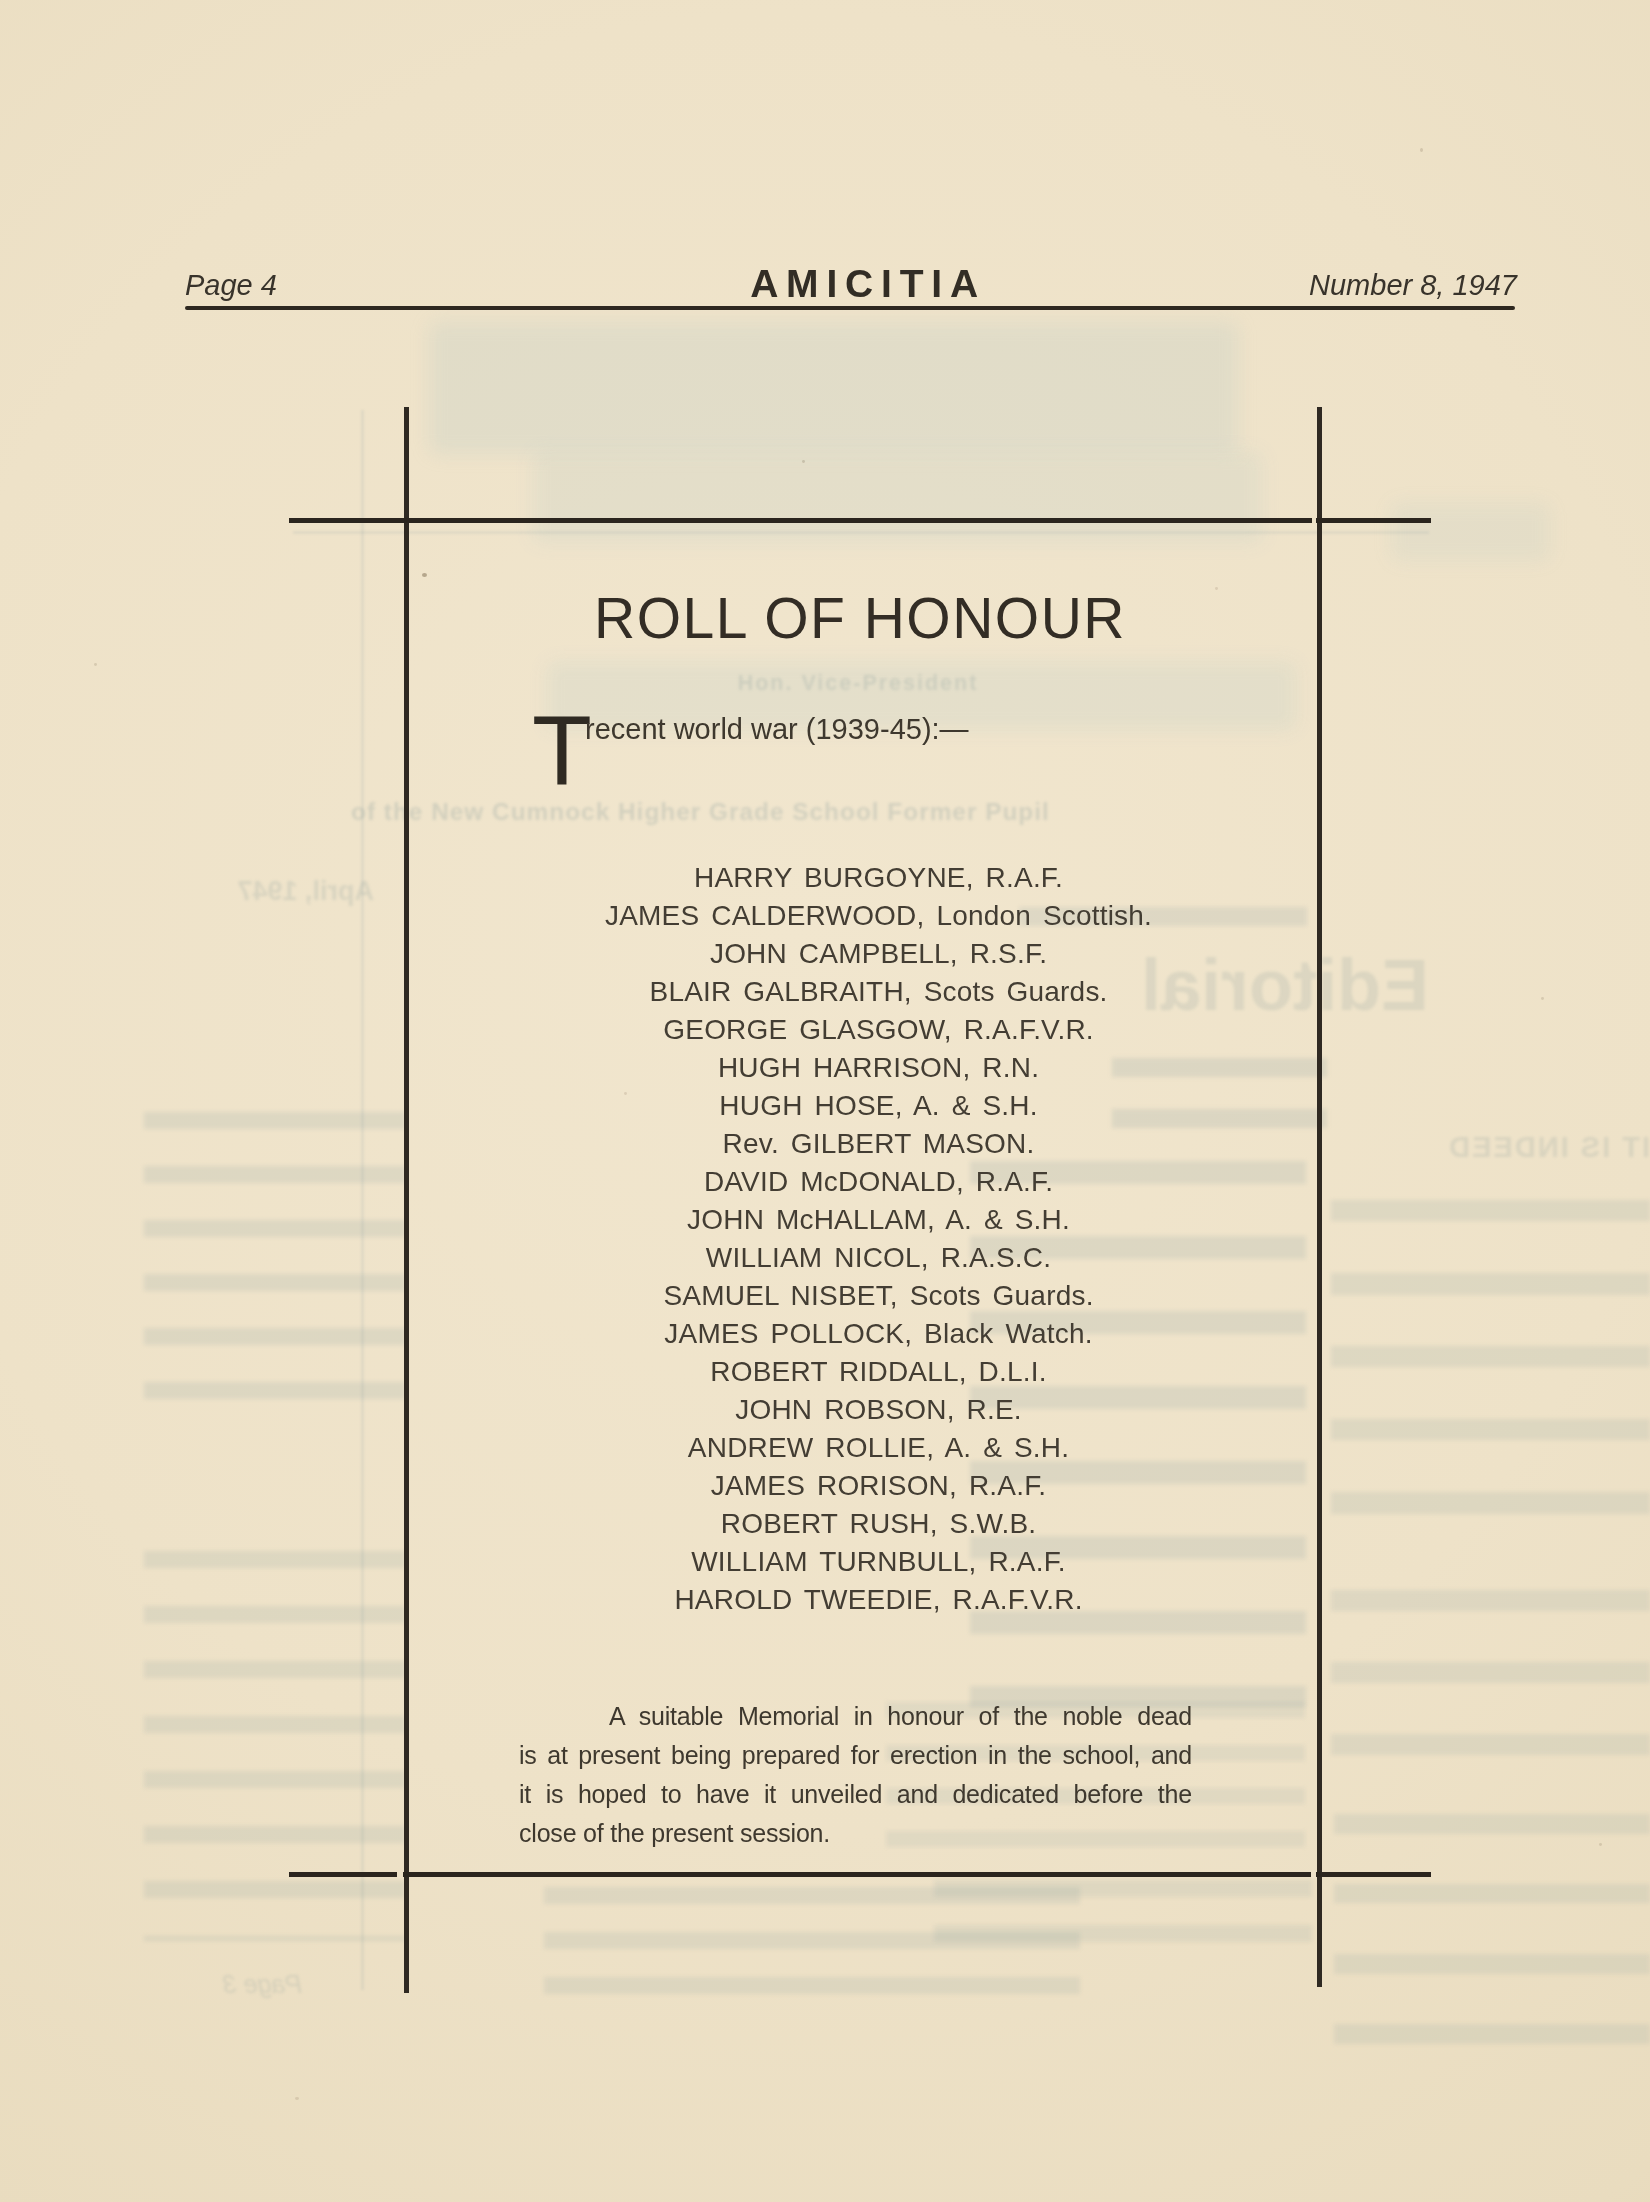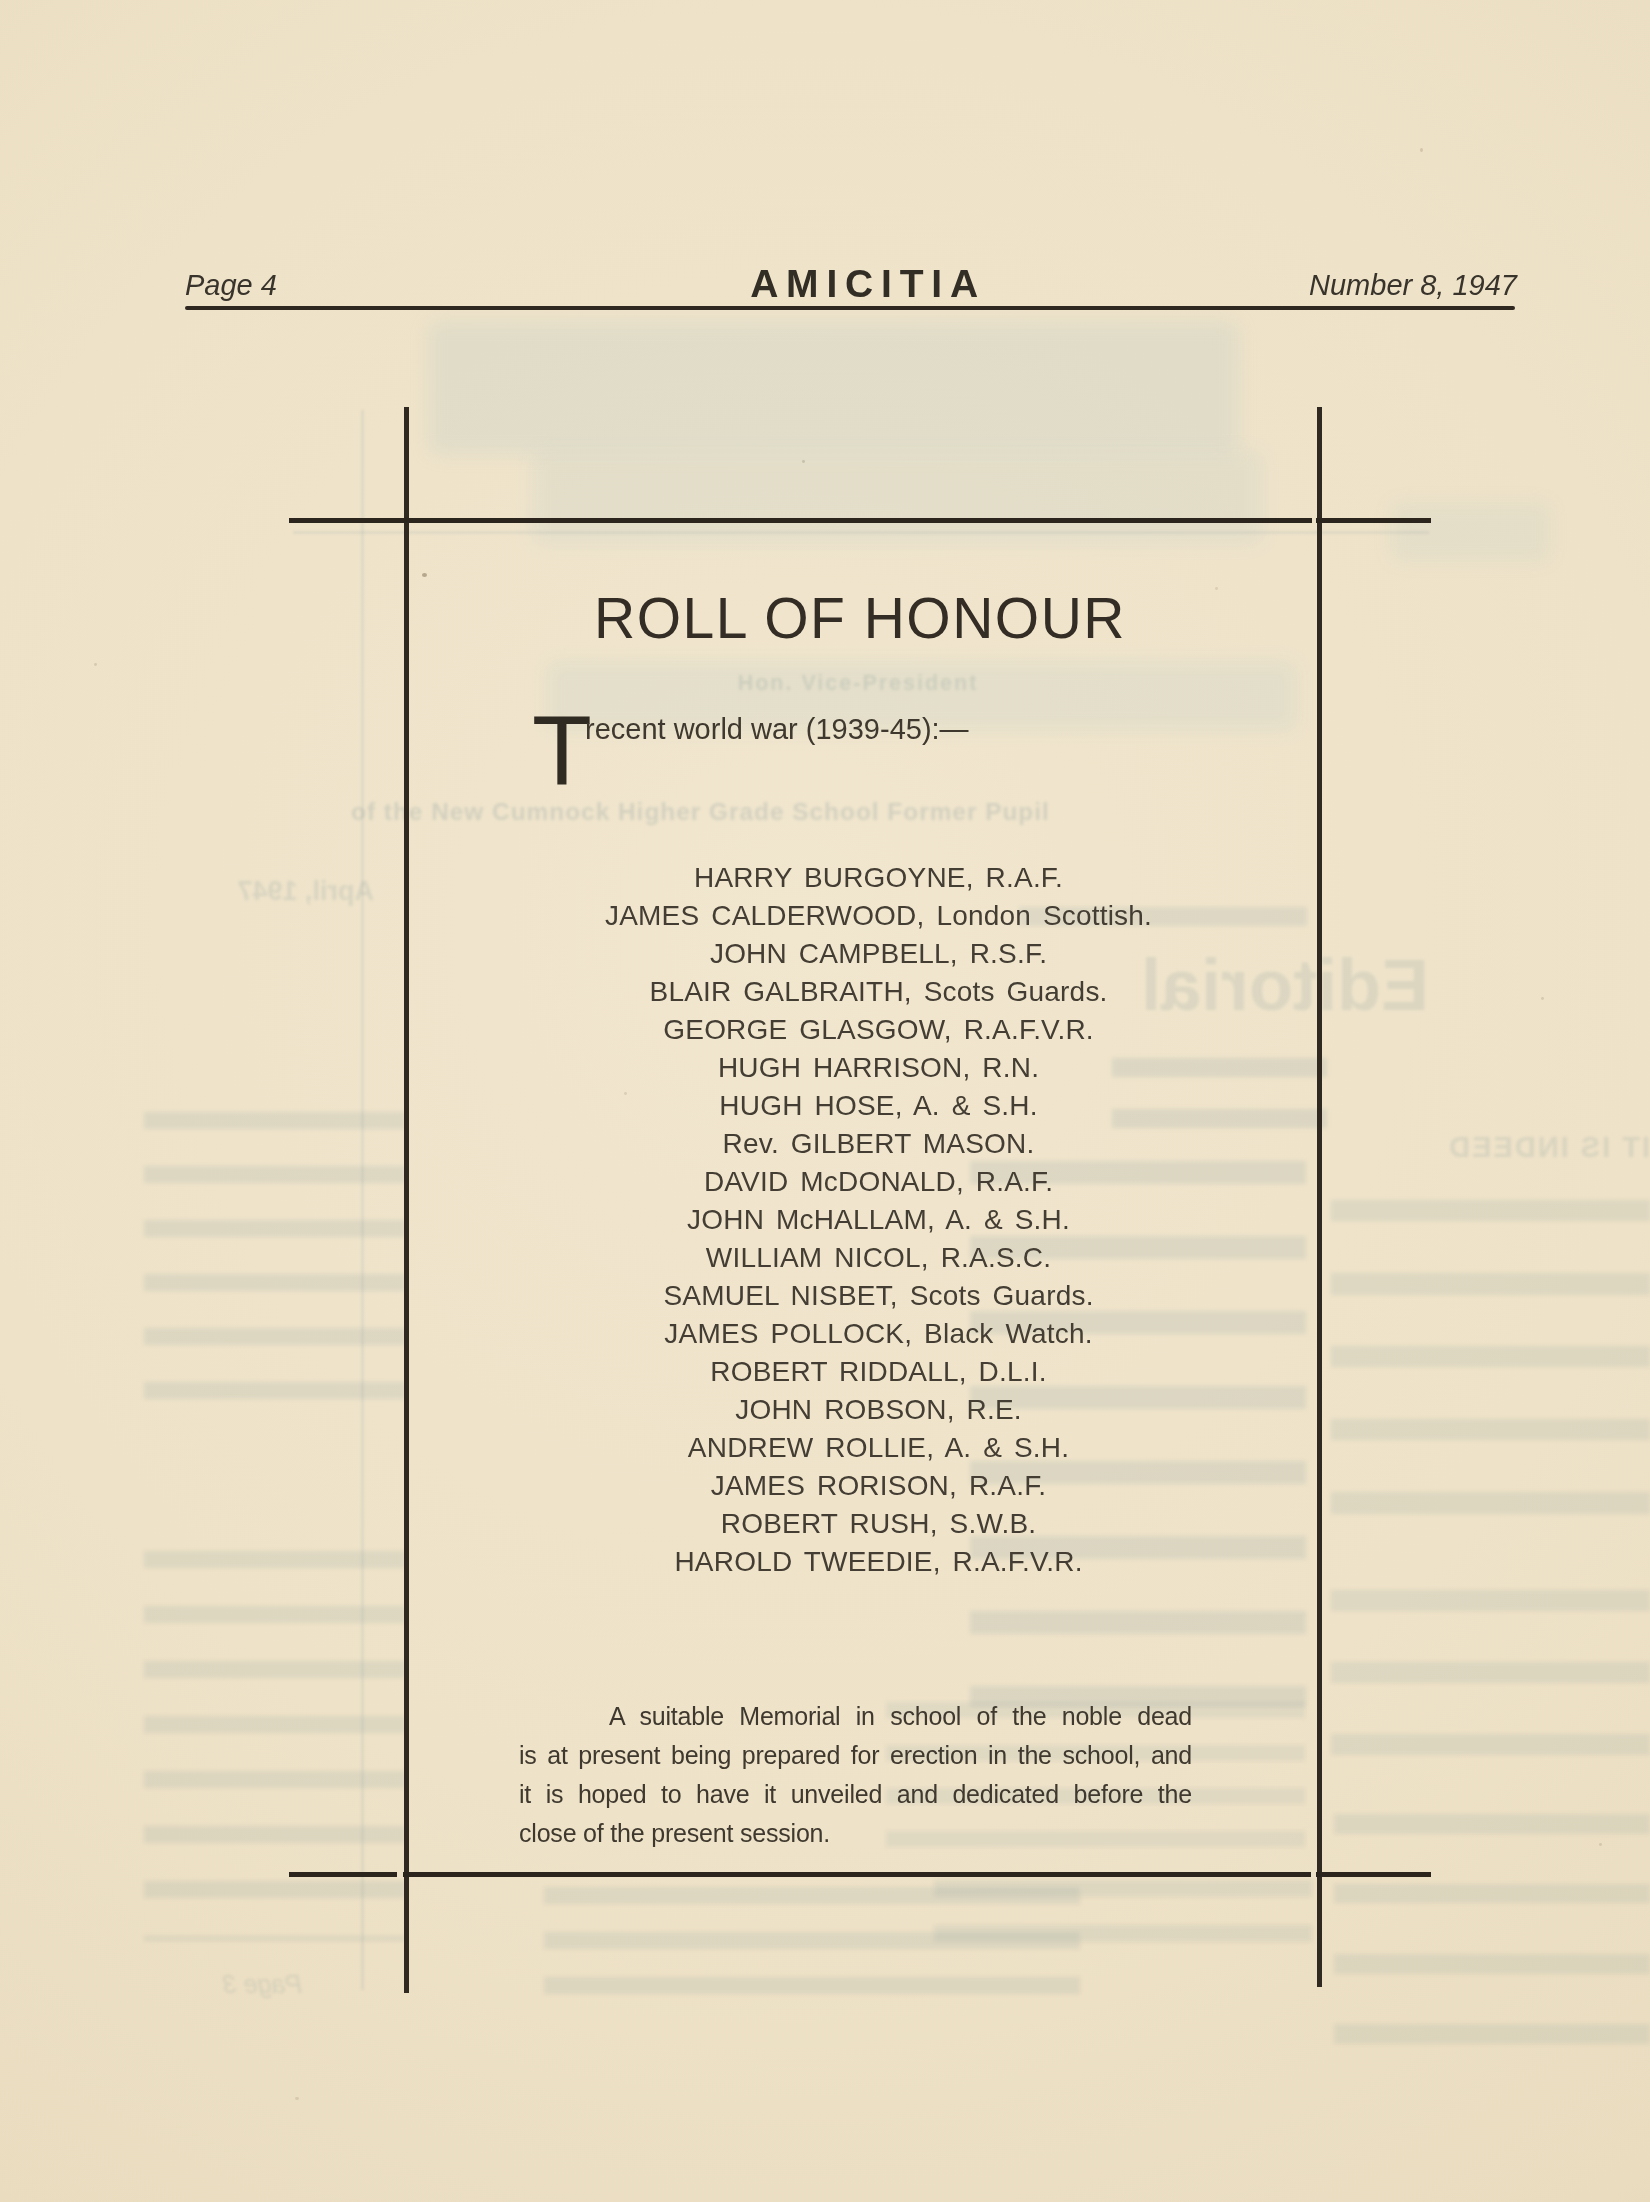--- a/index.html
+++ b/index.html
@@ -126,25 +126,26 @@
         <li>DAVID McDONALD, R.A.F.</li>
         <li>JOHN McHALLAM, A. &amp; S.H.</li>
         <li>WILLIAM NICOL, R.A.S.C.</li>
         <li>SAMUEL NISBET, Scots Guards.</li>
         <li>JAMES POLLOCK, Black Watch.</li>
         <li>ROBERT RIDDALL, D.L.I.</li>
         <li>JOHN ROBSON, R.E.</li>
         <li>ANDREW ROLLIE, A. &amp; S.H.</li>
         <li>JAMES RORISON, R.A.F.</li>
         <li>ROBERT RUSH, S.W.B.</li>
+        <li>WILLIAM TURNBULL, R.A.F.</li>
         <li>HAROLD TWEEDIE, R.A.F.V.R.</li>
       </ul>
 
     <div class="memorial">
-        <div class="ln">A suitable Memorial in school of the noble dead</div>
+        <div class="ln">A suitable Memorial in honour of the noble dead</div>
         <div class="ln">is at present being prepared for erection in the school, and</div>
         <div class="ln">it is hoped to have it unveiled and dedicated before the</div>
         <div class="ln">close of the present session.</div>
       </div>
 
   </main>
 </div>
 
 
 </body></html>

